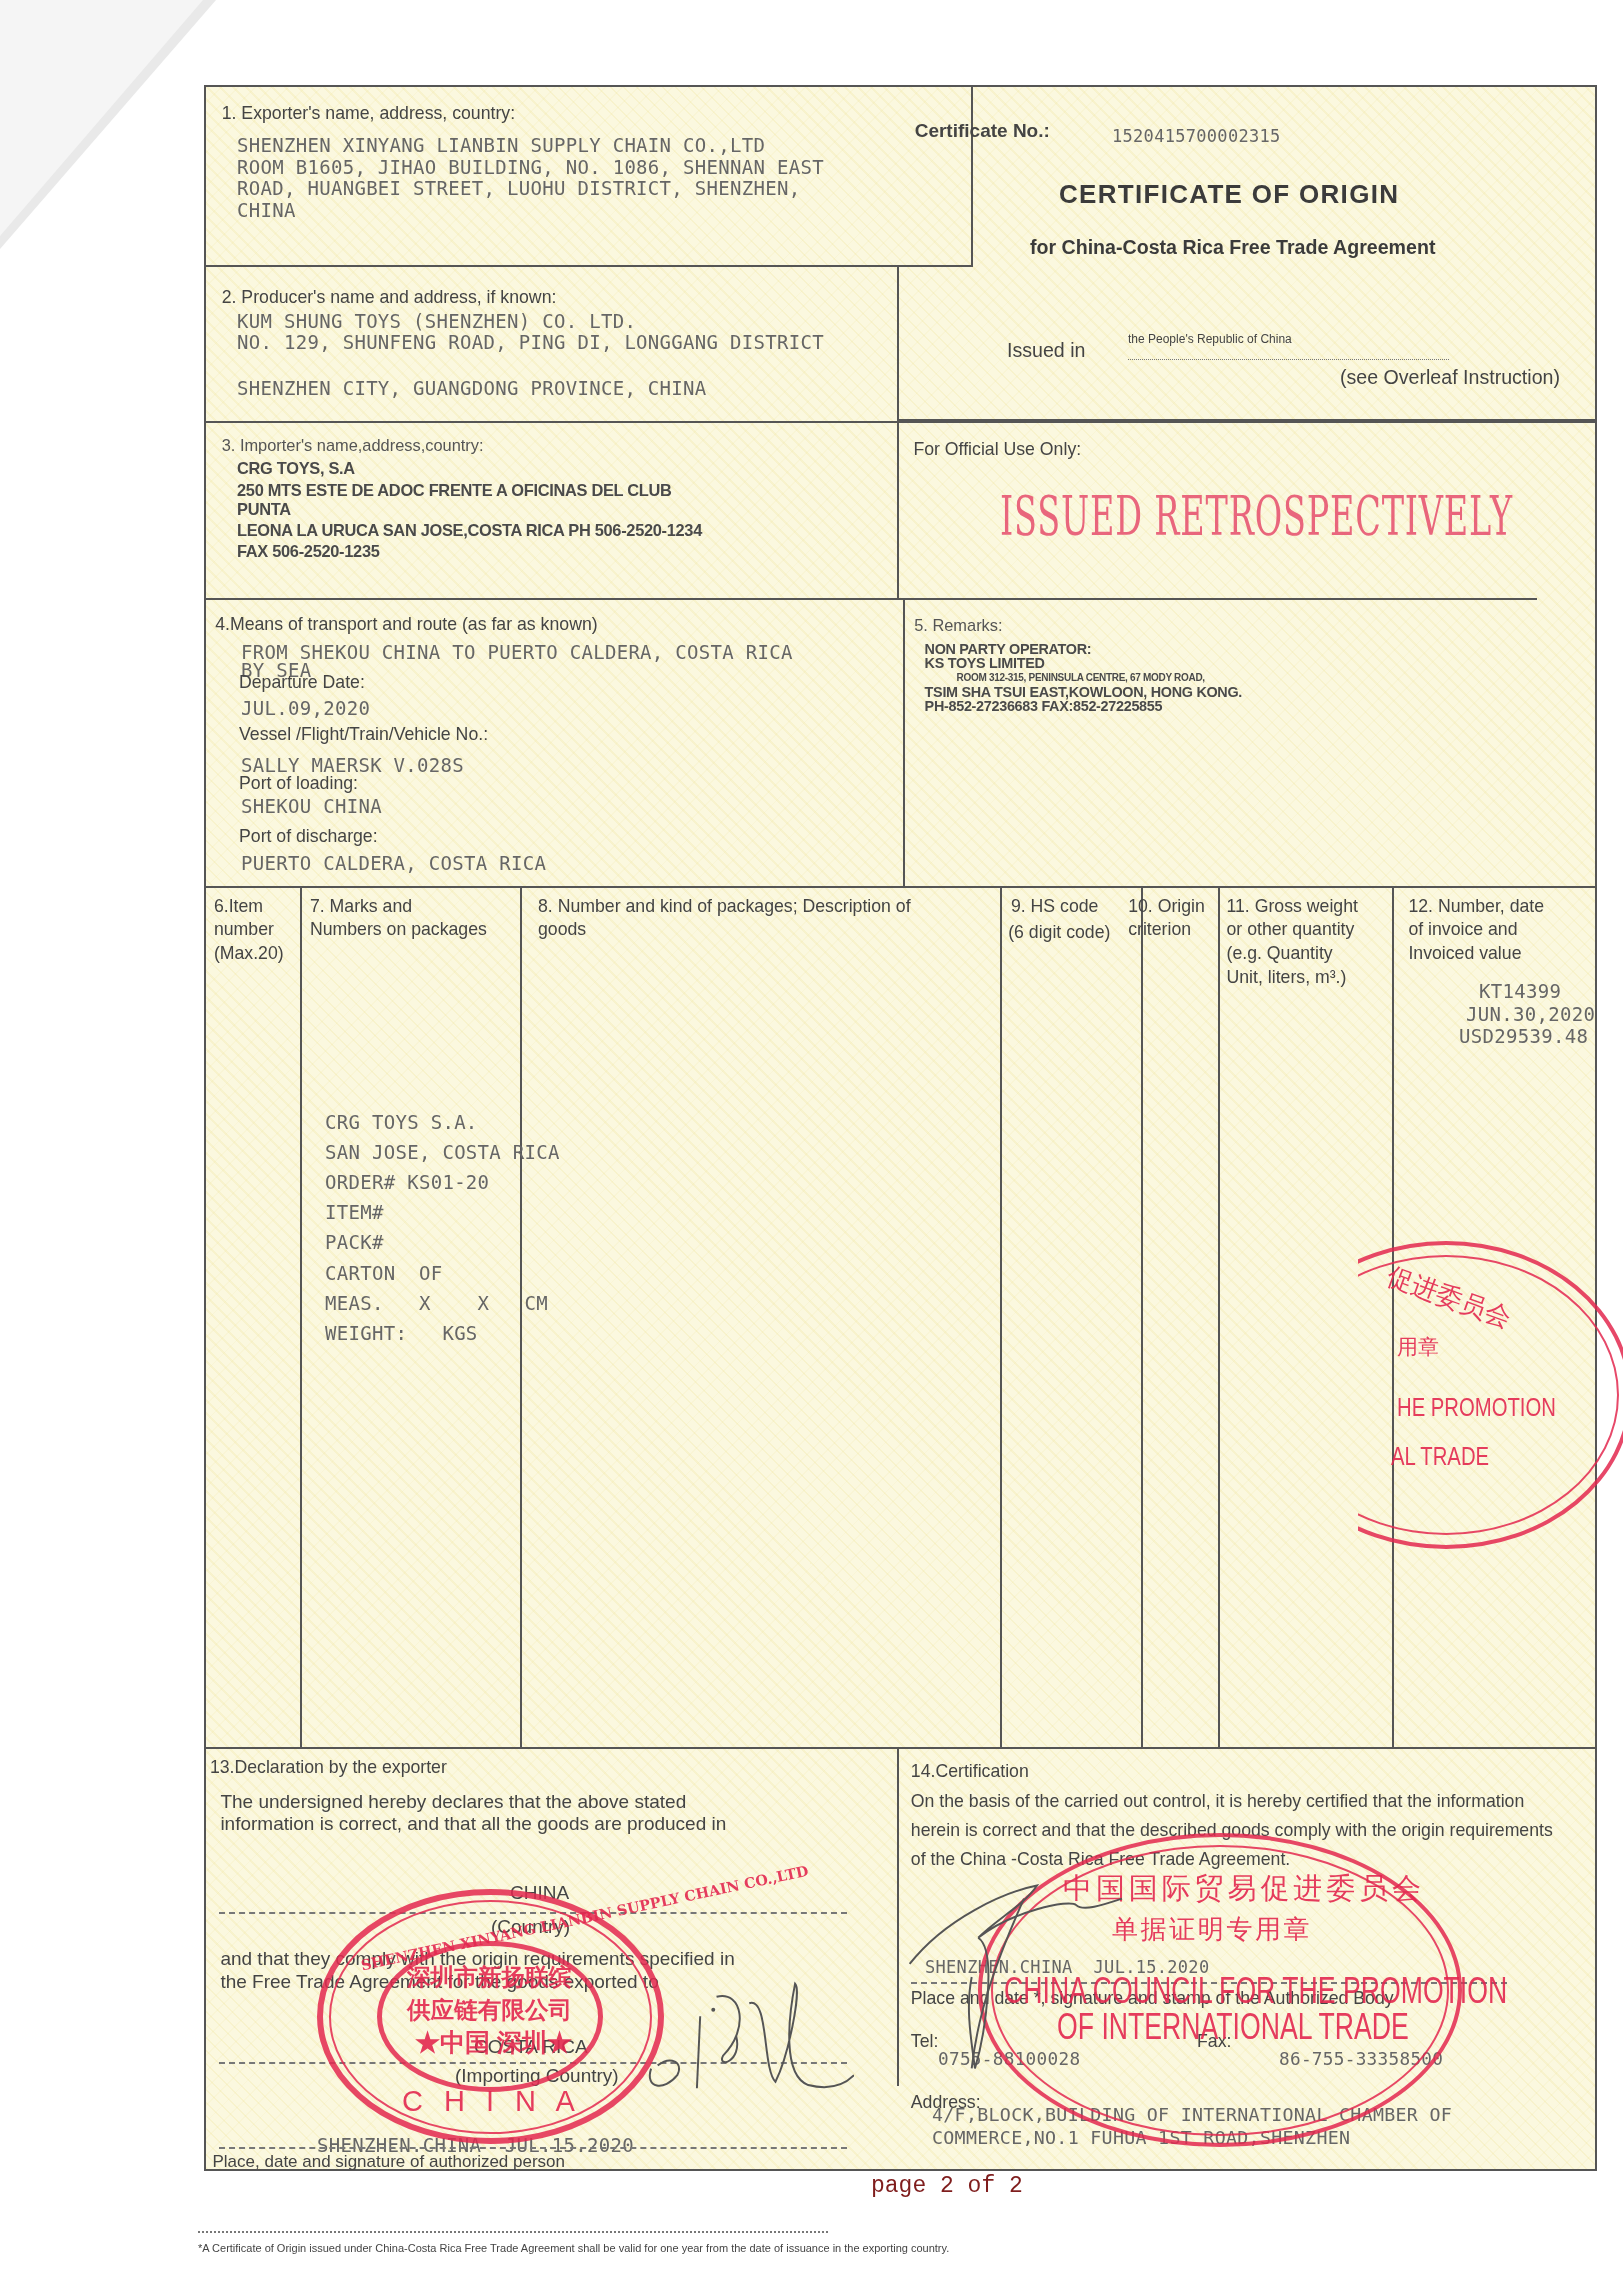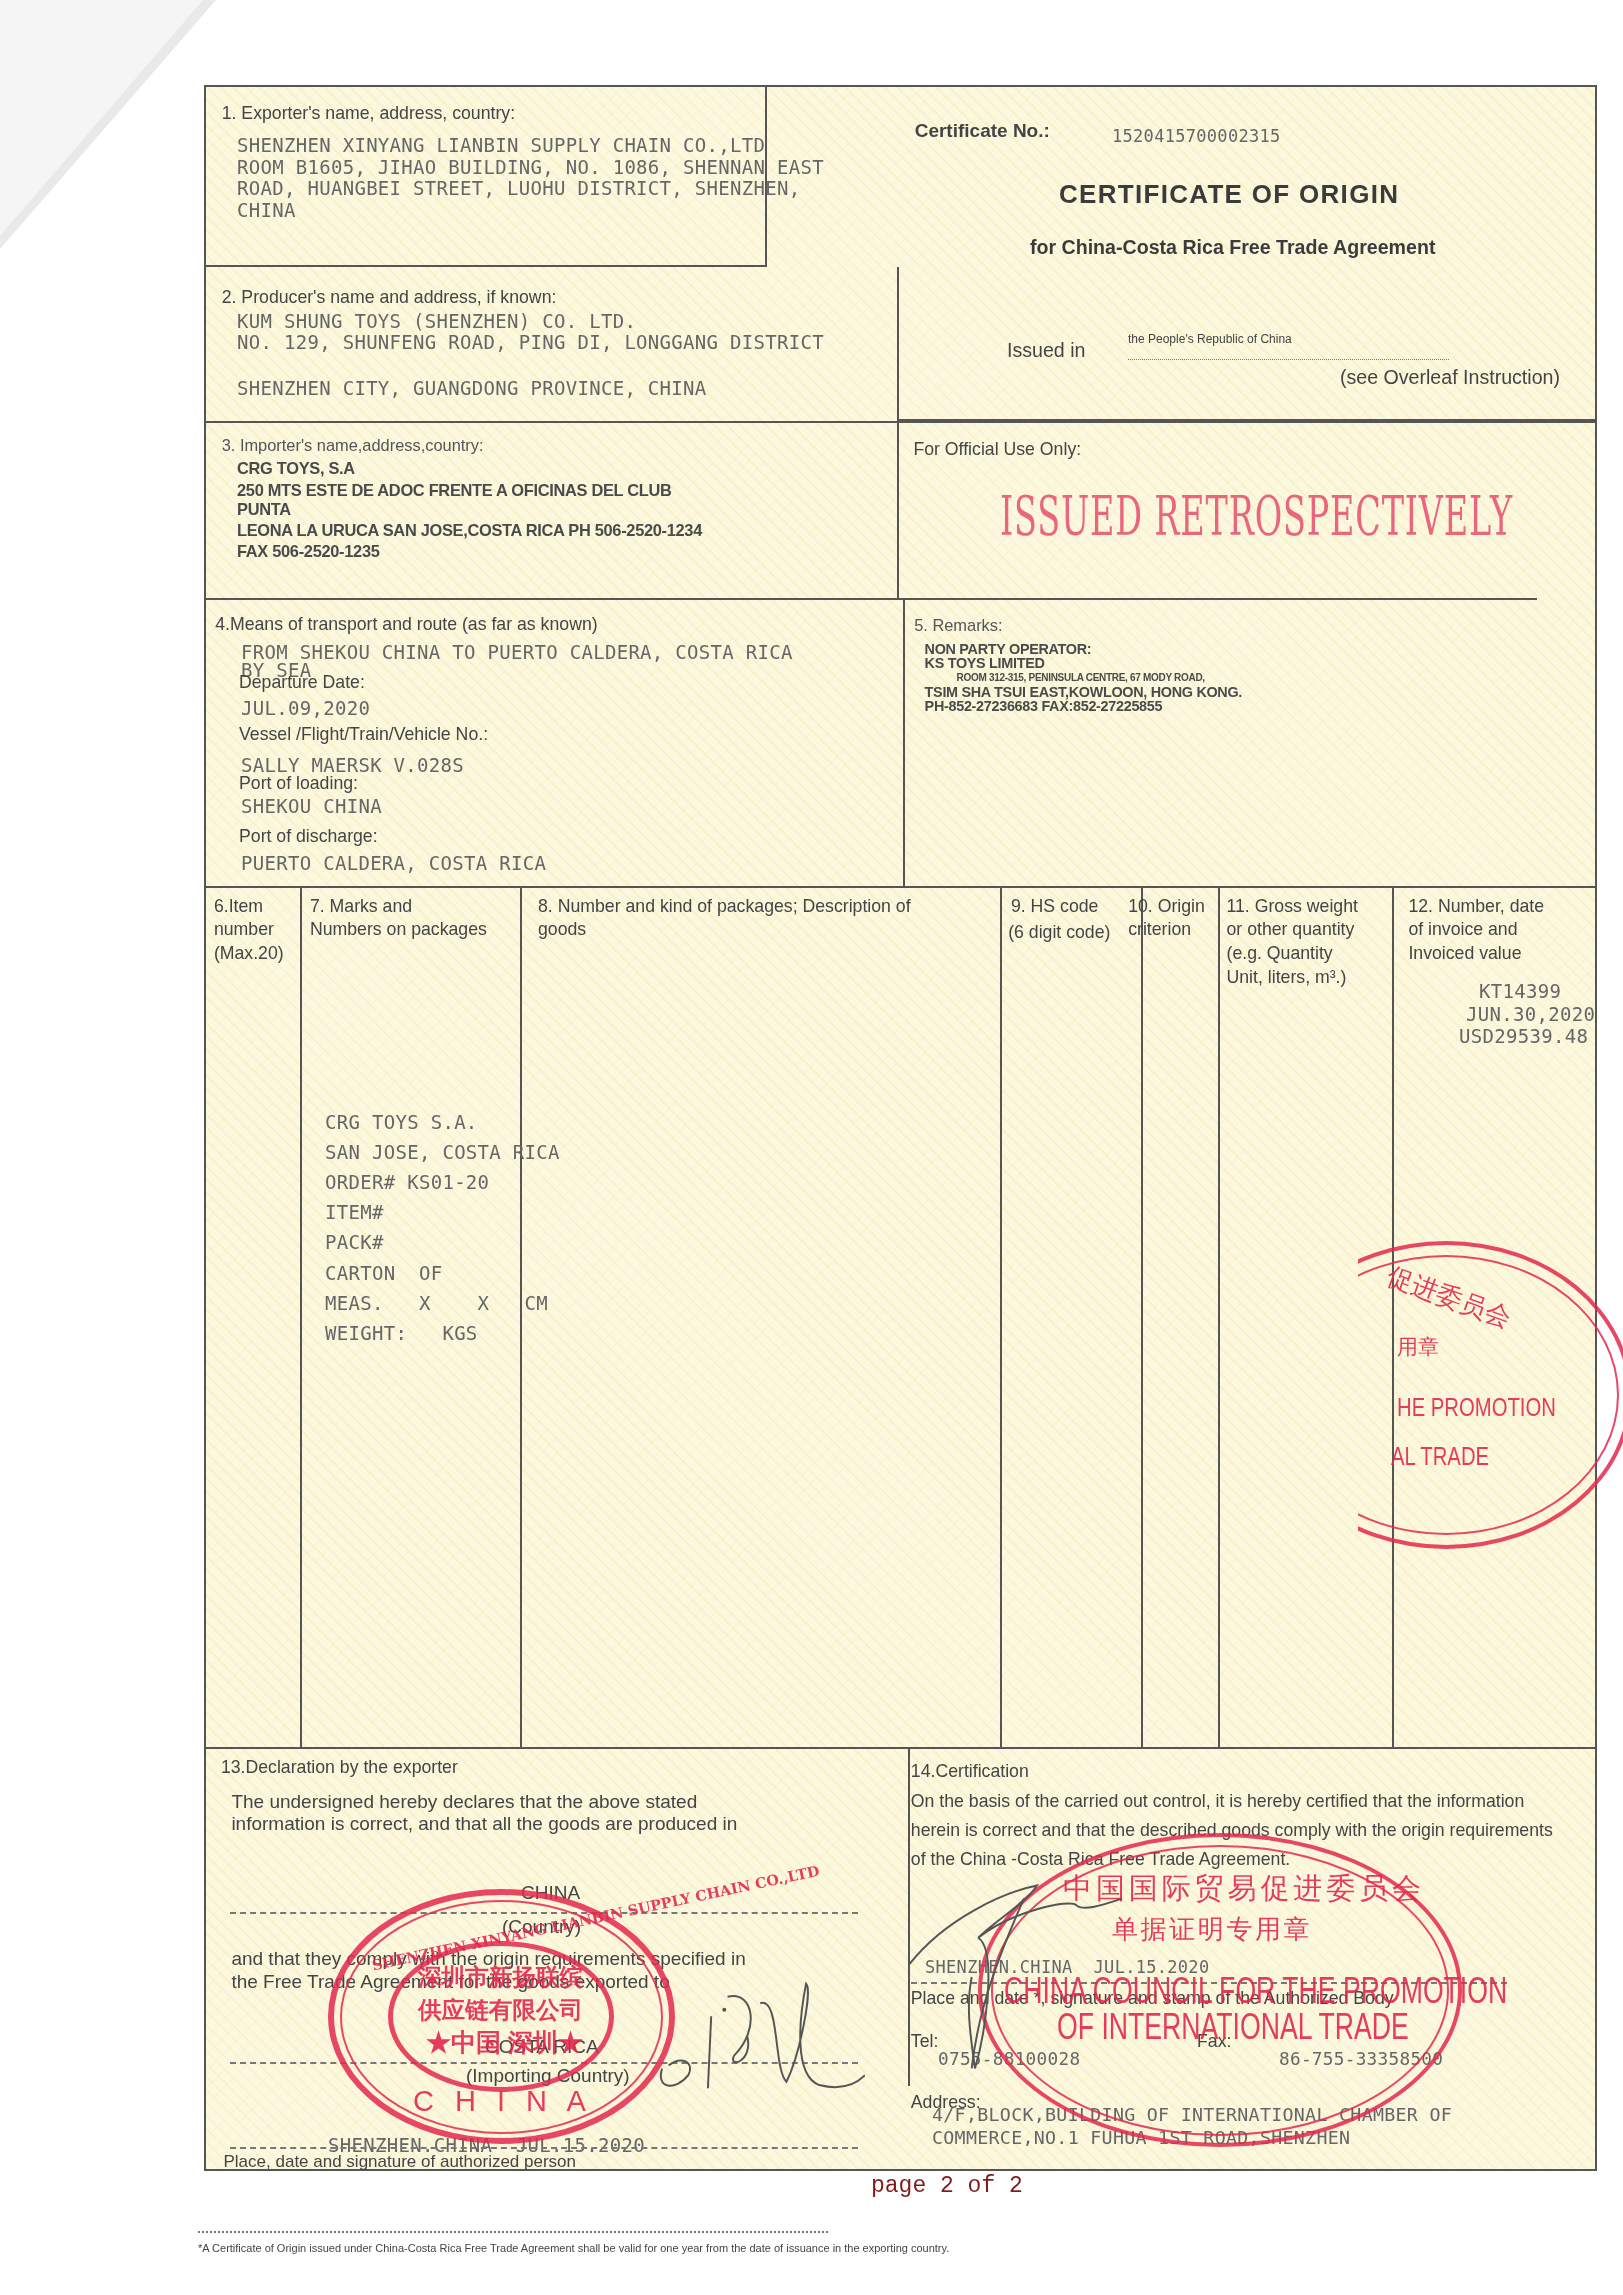--- a/index.html
+++ b/index.html
@@ -47,21 +47,21 @@
   .page-num { position: absolute; left: 871px; top: 2173px; font-family: Liberation Mono, monospace; font-size: 23px; color: #7f1d1d; }
 </style>
 </head>
 <body>
 
 <div class="corner-fold"></div>
 <div class="corner-fold2"></div>
 
 <div class="form">
 
-  <div class="cell" style="left:0;top:0;width:561px;height:180px;border-right-width:2px;border-bottom-width:2px;">
+  <div class="cell" style="left:0;top:0;width:767px;height:180px;border-right-width:2px;border-bottom-width:2px;">
     <div class="lbl" style="left:15.7px;top:15.7px;">1. Exporter's name, address, country:</div>
     <div class="dot" style="left:31px;top:47px;">SHENZHEN XINYANG LIANBIN SUPPLY CHAIN CO.,LTD</div>
     <div class="dot" style="left:31px;top:69px;">ROOM B1605, JIHAO BUILDING, NO. 1086, SHENNAN EAST</div>
     <div class="dot" style="left:31px;top:90px;">ROAD, HUANGBEI STREET, LUOHU DISTRICT, SHENZHEN,</div>
     <div class="dot" style="left:31px;top:112px;">CHINA</div>
   </div>
 
   <div class="cell" style="left:693px;top:0;width:698px;height:334px;border-bottom-width:2px;">
     <div class="lbl" style="left:15.7px;top:33px;font-weight:bold;font-size:19px;">Certificate No.:</div>
     <div class="dot" style="left:213px;top:38px;font-size:17px;">1520415700002315</div>
@@ -175,21 +175,21 @@
     <div style="position:absolute;left:1152px;top:353px;width:380px;height:314px;overflow:hidden;">
       <div class="stamp" style="left:-98px;top:0;width:372px;height:308px;border-width:4.6px;"></div>
       <div class="stamp-inner" style="left:-85px;top:14.4px;width:346px;height:280px;border-width:2px;"></div>
       <div class="red" style="left:26px;top:39px;font-size:26px;transform:rotate(20deg);">促进委员会</div>
       <div class="red" style="left:39px;top:92px;font-size:21px;">用章</div>
       <div class="red" style="left:39px;top:151px;font-size:26px;transform:scaleX(0.78);transform-origin:left;">HE PROMOTION</div>
       <div class="red" style="left:33px;top:200px;font-size:26px;transform:scaleX(0.78);transform-origin:left;">AL TRADE</div>
     </div>
   </div>
 
-  <div class="cell" style="left:11px;top:1661px;width:693px;height:338px;border-right-width:2px;">
+  <div class="cell" style="left:0;top:1661px;width:693px;height:338px;border-right-width:2px;">
     <div class="lbl" style="left:3.9px;top:9.2px;">13.Declaration by the exporter</div>
     <div class="lbl" style="left:14.4px;top:43px;font-size:19px;">The undersigned hereby declares that the above stated</div>
     <div class="lbl" style="left:14.4px;top:65px;font-size:19px;">information is correct, and that all the goods are produced in</div>
     <div class="lbl" style="left:304px;top:134px;font-size:19px;">CHINA</div>
     <div class="dash" style="left:13px;top:164px;width:628px;"></div>
     <div class="lbl" style="left:285px;top:168px;font-size:19px;">(Country)</div>
     <div class="lbl" style="left:14.4px;top:200px;font-size:19px;">and that they comply with the origin requirements specified in</div>
     <div class="lbl" style="left:14.4px;top:223px;font-size:19px;">the Free Trade  Agreement for the goods exported to</div>
     <div class="lbl" style="left:268px;top:288px;font-size:19px;">COSTA  RICA</div>
     <div class="dash" style="left:13px;top:314px;width:628px;"></div>

